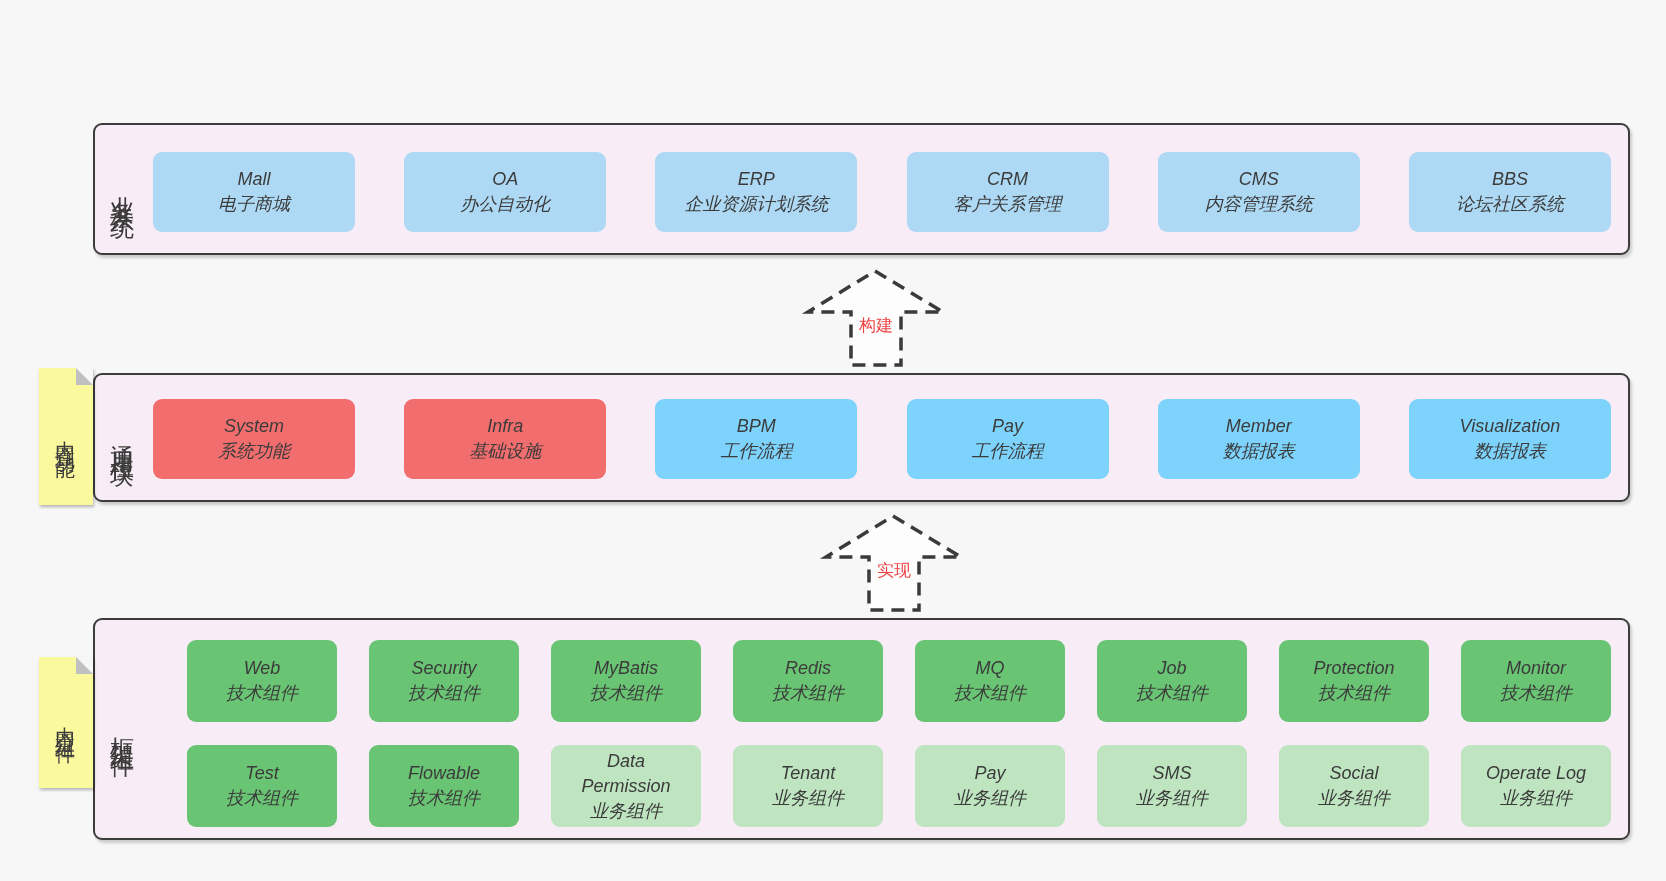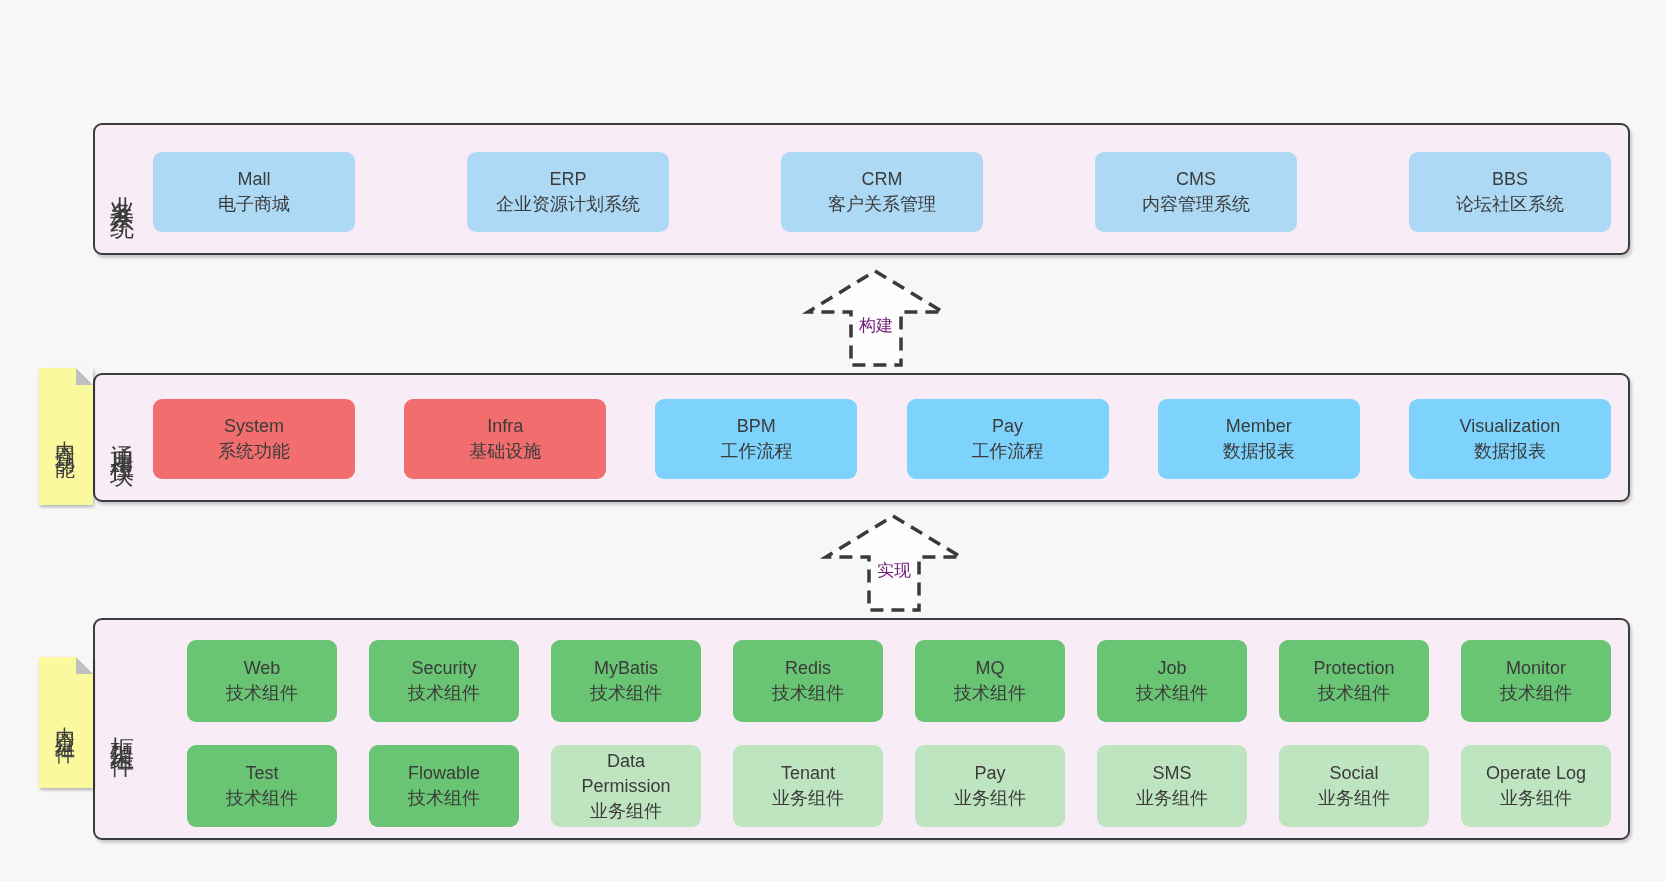--- a/index.html
+++ b/index.html
@@ -22,21 +22,21 @@
     font-size:24px;letter-spacing:6px;color:#3b3b3b;white-space:nowrap;
   }
   .row{
     position:absolute;left:58px;right:17px;
     display:flex;justify-content:space-between;
   }
   .box{
     width:202px;height:80px;border-radius:9px;
     display:flex;flex-direction:column;align-items:center;justify-content:center;
     font-size:18px;line-height:25px;text-align:center;color:#3b3b3b;
-    box-sizing:border-box;padding:2px 6px;
+    box-sizing:border-box;padding:2px 6px;font-style:italic;
   }
   .box.small{width:150px;height:82px;margin-left:32px;}
   .blue  {background:#aed9f4;}
   .red   {background:#f26e6e;}
   .pink  {background:#7dd3fc;}
   .gdark {background:#69c473;}
   .glight{background:#bee4c0;}
   .narrow .box-title{max-width:112px;}
   .sticky{
     position:absolute;left:39px;width:54px;
@@ -50,32 +50,36 @@
   }
   .sticky .v-text{
     position:absolute;left:50%;top:50%;transform:translate(-50%,-50%);
     writing-mode:vertical-rl;text-orientation:upright;
     font-size:20px;letter-spacing:6px;white-space:nowrap;color:#3b3b3b;
   }
   .arrow{position:absolute;width:140px;height:100px;}
   .arrow svg{position:absolute;left:0;top:0;overflow:visible;}
   .arrow-label{
     position:absolute;left:50%;top:46px;transform:translateX(-50%);
-    background:#fdfdfd;padding:0 3px;font-size:17px;color:#701a75;white-space:nowrap;
+    background:#fdfdfd;padding:0 3px;font-size:17px;color:#ef4444;white-space:nowrap;
   }
 </style>
 </head>
 <body>
 
 <section class="layer" style="top:123px;height:132px;">
   <div class="v-label">业务系统</div>
   <div class="row" style="top:27px;">
     <div class="box blue">
       <div class="box-title">Mall</div>
       <div class="box-sub">电子商城</div>
+    </div>
+    <div class="box blue">
+      <div class="box-title">OA</div>
+      <div class="box-sub">办公自动化</div>
     </div>
     <div class="box blue">
       <div class="box-title">ERP</div>
       <div class="box-sub">企业资源计划系统</div>
     </div>
     <div class="box blue">
       <div class="box-title">CRM</div>
       <div class="box-sub">客户关系管理</div>
     </div>
     <div class="box blue">

